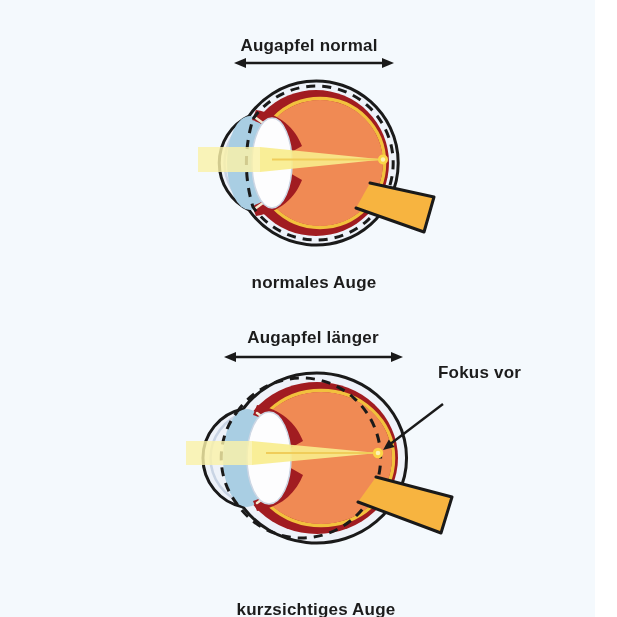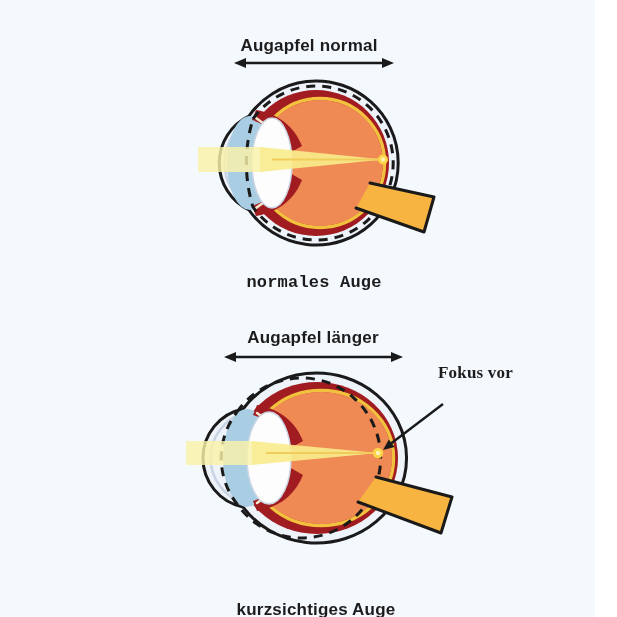--- a/index.html
+++ b/index.html
@@ -14,24 +14,24 @@
   .lbl {
     position: absolute;
     font-size: 17px;
     font-weight: 600;
     letter-spacing: .2px;
     color: var(--text, #1c1c1c);
     white-space: nowrap;
   }
   .lbl-center { width: 300px; text-align: center; }
   .lbl-top1 { left:159px; top:36px; }
-  .lbl-cap1 { left:164px; top:273px;font-family:Liberation Mono, monospace; }
+  .lbl-cap1 { left:164px; top:273px; }
   .lbl-top2 { left:163px; top:328px; }
   .lbl-cap2 { left:166px; top:600px; }
-  .lbl-annot { left:438px; top:363px; line-height:20px; text-align:left;font-family:Liberation Serif, serif; }
+  .lbl-annot { left:438px; top:363px; line-height:20px; text-align:left; }
 
   
   .envelope   { fill: var(--sclera); stroke: var(--outline); stroke-width:3; stroke-linejoin:round; }
   .shade-arc  { fill:none; stroke:#c9d4e4; stroke-width:2.5; }
   .red        { fill: var(--choroid-red); }
   .retina-ring{ fill:none; stroke: var(--retina-yellow); stroke-width:3.5; }
   .orange     { fill: var(--interior-orange); }
   .blue       { fill: var(--iris-blue); }
   .lens       { fill: var(--lens-white); stroke:#ccd6e4; stroke-width:1.5; }
   .hatch      { fill:none; stroke: var(--hatch-cream); stroke-width:2.6; stroke-linecap:round; }

